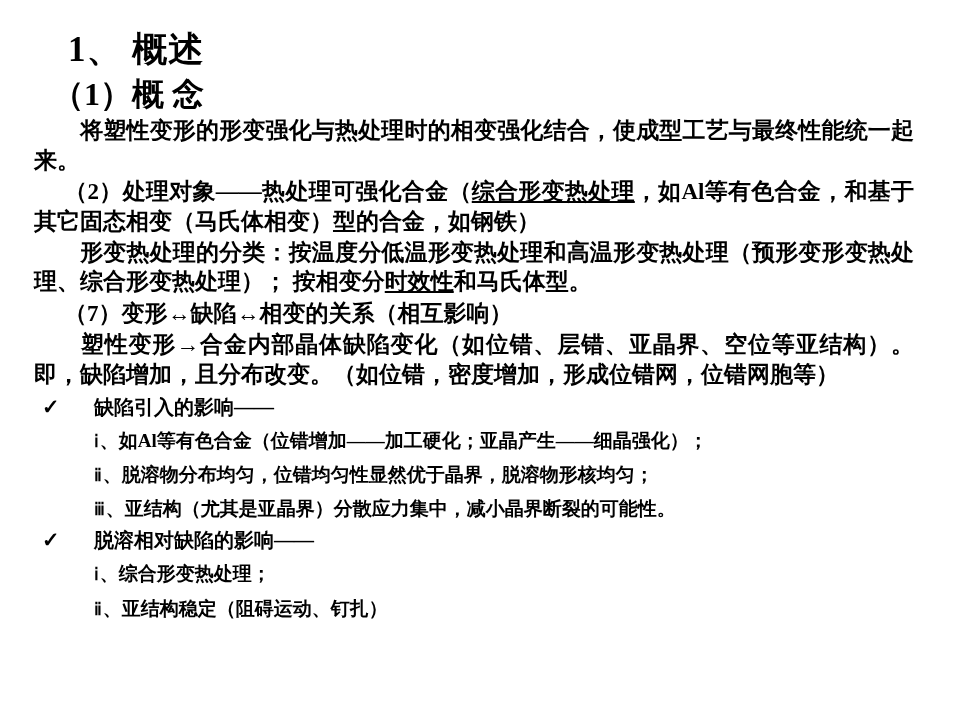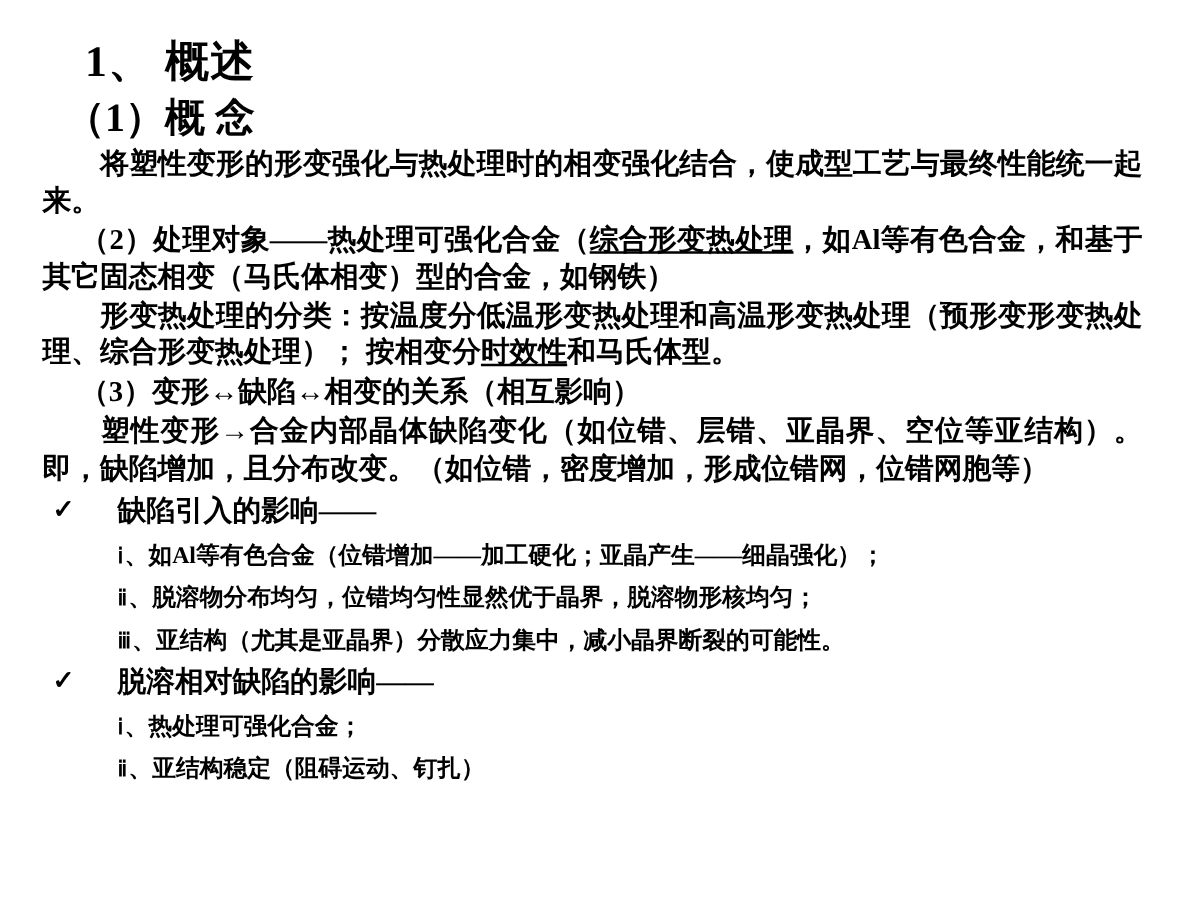--- a/index.html
+++ b/index.html
@@ -61,21 +61,21 @@
   .check {
     font-size: 21px;
     font-weight: bold;
     width: 44px;
     flex: 0 0 44px;
     text-align: left;
     padding-left: 8px;
     box-sizing: border-box;
   }
   .bullet-text {
-    font-size: 23px;
+    font-size: 20px;
     font-weight: bold;
     line-height: 1.25;
     padding-left: 16px;
   }
   .sub {
     font-size: 19px;
     font-weight: bold;
     line-height: 1.3;
     margin: 9px 0 0 60px;
   }
@@ -93,37 +93,37 @@
   <div class="title-line">1、 概述</div>
 
   <div class="heading">（1）概 念</div>
 
   <div class="para"><span class="indent"></span><span>将塑性变形的形变强化与热处理时的相变强化结合，使成型工艺与最终性能统一起来。</span></div>
 
   <div class="para"><span class="indent-sm"></span><span>（2）处理对象——热处理可强化合金（</span><span class="underline">综合形变热处理</span><span>，如Al等有色合金，和基于其它固态相变（马氏体相变）型的合金，如钢铁）</span></div>
 
   <div class="para"><span class="indent"></span><span>形变热处理的分类：按温度分低温形变热处理和高温形变热处理（预形变形变热处理、综合形变热处理）； 按相变分</span><span class="underline">时效性</span><span>和马氏体型。</span></div>
 
-  <div class="para"><span class="indent-sm"></span><span>（3）变形↔缺陷↔相变的关系（相互影响）</span></div>
+  <div class="para"><span class="indent-sm"></span><span>（7）变形↔缺陷↔相变的关系（相互影响）</span></div>
 
   <div class="para"><span class="indent"></span><span>塑性变形→合金内部晶体缺陷变化（如位错、层错、亚晶界、空位等亚结构）。 即，缺陷增加，且分布改变。（如位错，密度增加，形成位错网，位错网胞等）</span></div>
 
   <div class="bullet-row">
     <div class="check">✓</div>
     <div class="bullet-text">缺陷引入的影响——</div>
   </div>
 
   <div class="sub"><span class="num">ⅰ</span><span>、如Al等有色合金（位错增加——加工硬化；亚晶产生——细晶强化）；</span></div>
 
   <div class="sub"><span class="num">ⅱ</span><span>、脱溶物分布均匀，位错均匀性显然优于晶界，脱溶物形核均匀；</span></div>
 
   <div class="sub"><span class="num">ⅲ</span><span>、亚结构（尤其是亚晶界）分散应力集中，减小晶界断裂的可能性。</span></div>
 
   <div class="bullet-row">
     <div class="check">✓</div>
     <div class="bullet-text">脱溶相对缺陷的影响——</div>
   </div>
 
-  <div class="sub"><span class="num">ⅰ</span><span>、热处理可强化合金；</span></div>
+  <div class="sub"><span class="num">ⅰ</span><span>、综合形变热处理；</span></div>
 
   <div class="sub"><span class="num">ⅱ</span><span>、亚结构稳定（阻碍运动、钉扎）</span></div>
 
 </div>
 
 </body></html>

